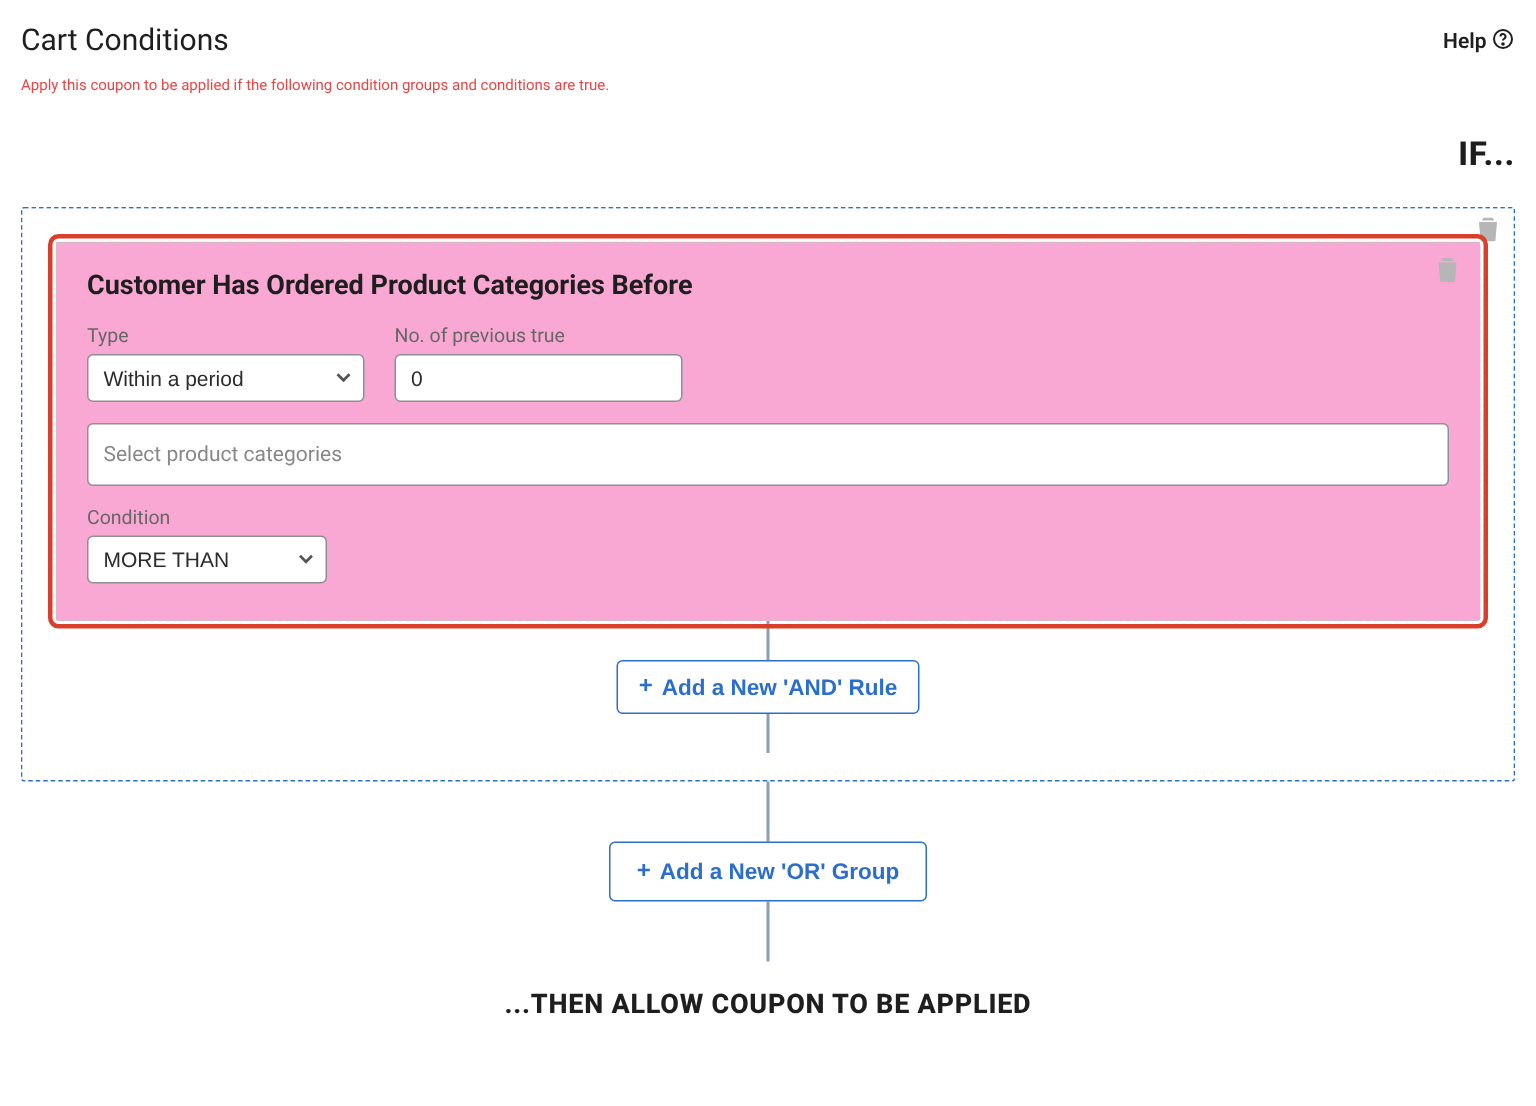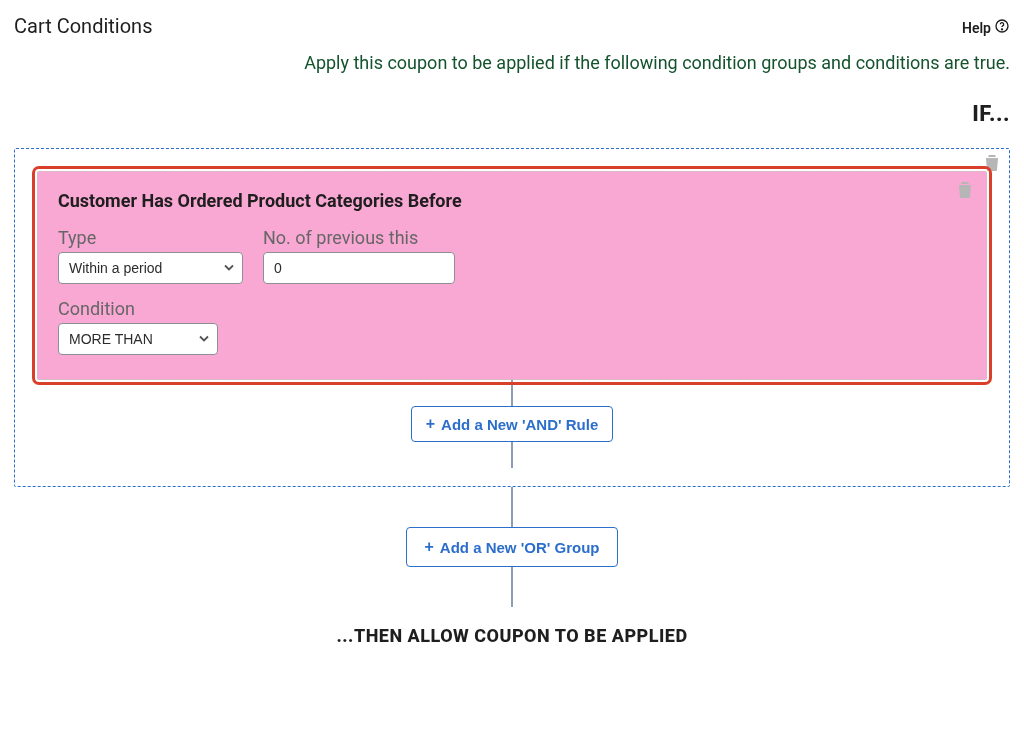--- a/index.html
+++ b/index.html
@@ -28,23 +28,22 @@
   }
   .help svg { width: 16px; height: 16px; }
   h1.title {
     margin: 0 0 14px 0;
     font-size: 20px;
     font-weight: 400;
     color: #1e1e1e;
   }
   .subtitle {
     margin: 0 0 28px 0;
-    font-size: 18px;
-    color: #14532d;
-    text-align: right;
+    font-size: 10px;
+    color: #ef4444;
   }
   .if-label {
     text-align: right;
     font-size: 22px;
     font-weight: 800;
     margin: 0 0 22px 0;
     letter-spacing: .5px;
   }
   .group {
     border: 1.5px dashed #2c6ecb;
@@ -81,21 +80,21 @@
     margin: 0 0 16px 0;
     color: #1e1e1e;
   }
   .row {
     display: flex;
     gap: 20px;
     margin-bottom: 14px;
     flex-wrap: wrap;
   }
   .field-label {
-    font-size: 18px;
+    font-size: 13px;
     color: #666;
     margin-bottom: 4px;
   }
   .select-wrap {
     position: relative;
     display: inline-block;
   }
   .select, .input, .multi {
     height: 32px;
     border: 1px solid #8c8f94;
@@ -204,25 +203,30 @@
               <option>Within a period</option>
             </select>
             <span class="chev">
               <svg width="12" height="12" viewBox="0 0 12 12">
                   <path d="M2 4l4 4 4-4" fill="none" stroke="currentColor" stroke-width="1.8"></path>
                 </svg>
             </span>
           </div>
         </div>
         <div>
-          <div class="field-label">No. of previous this</div>
+          <div class="field-label">No. of previous true</div>
           <input class="input" style="width: 192px;" value="0">
         </div>
       </div>
 
+      <div class="row">
+        <div class="multi">
+          <span>Select product categories</span>
+        </div>
+      </div>
 
       <div class="row" style="margin-bottom:0">
         <div>
           <div class="field-label">Condition</div>
           <div class="select-wrap">
             <select class="select" style="width:160px">
               <option>MORE THAN</option>
             </select>
             <span class="chev">
               <svg width="12" height="12" viewBox="0 0 12 12">

